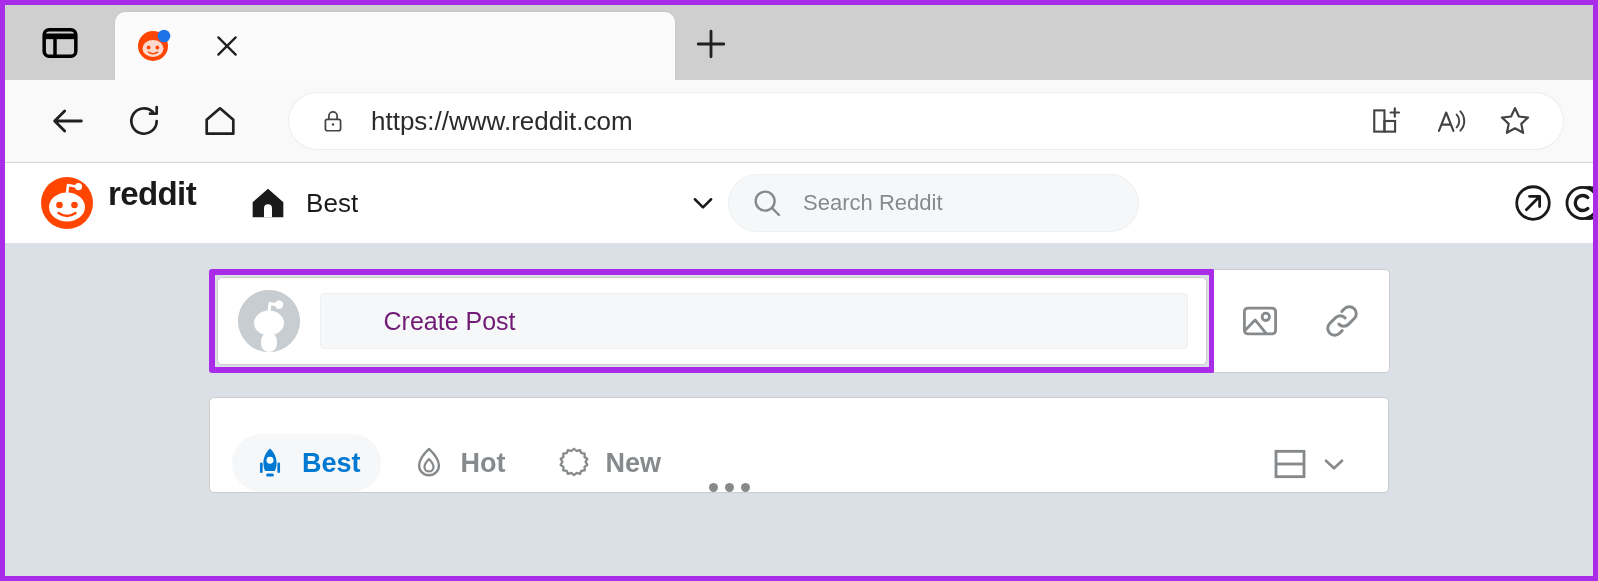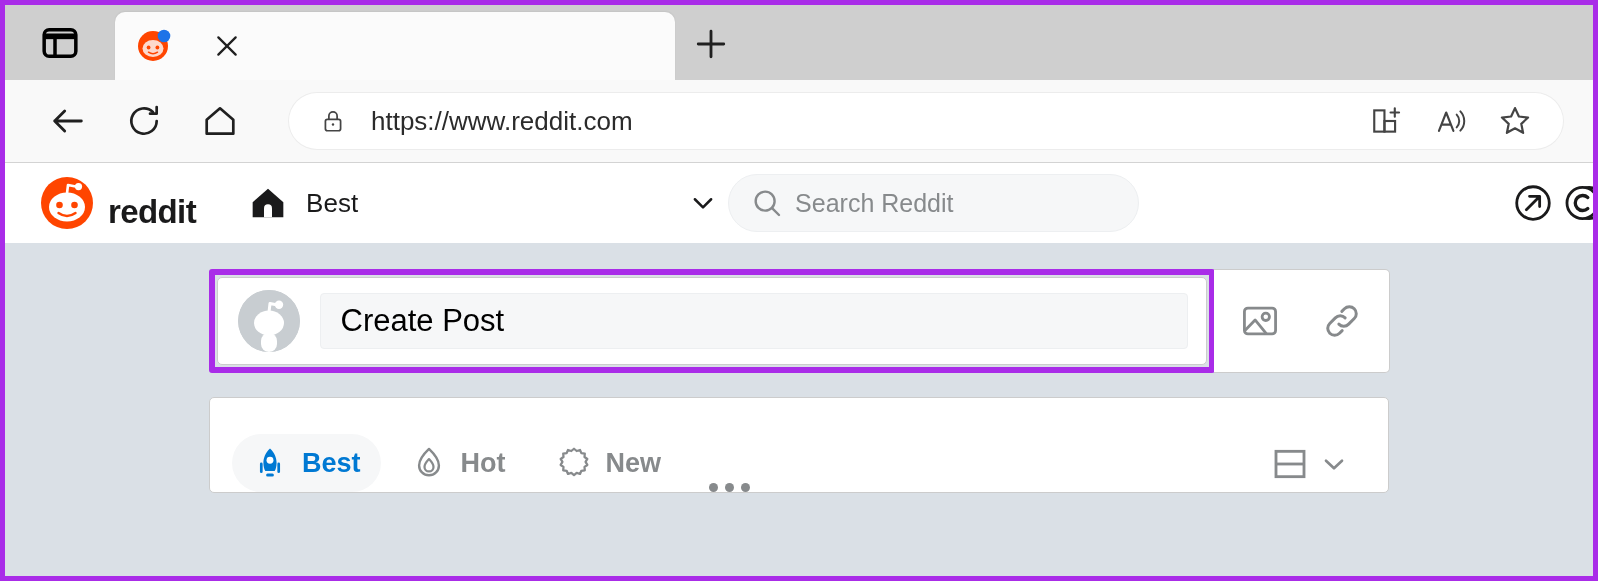--- a/index.html
+++ b/index.html
@@ -97,21 +97,21 @@
   }
 
   
   .page { background: #dae0e6; height: 414px; position: relative; }
   .rheader {
     height: 80px;
     background: #ffffff;
     display: flex; align-items: center;
     padding: 0 0 0 34px;
   }
-  .brand { display: flex; align-items: flex-end; cursor: pointer; flex: none; }
+  .brand { display: flex; align-items: flex-start; cursor: pointer; flex: none; }
   .brand-word {
     font-size: 33px; font-weight: bold; color: #1a1a1b;
     letter-spacing: -.6px; margin-left: 13px;
     position: relative;
   }
   .home-pick {
     display: flex; align-items: center;
     margin-left: 52px;
     width: 470px;
     height: 54px;
@@ -125,21 +125,21 @@
     max-width: 624px;
     height: 58px;
     background: #f6f7f8;
     border: 1px solid #edeff1;
     border-radius: 29px;
     display: flex; align-items: center;
     padding: 0 22px;
     cursor: text;
     margin-left: 10px;
   }
-  .search-ph { font-size: 25px; color: #878a8c; margin-left: 12px; text-align: right; }
+  .search-ph { font-size: 22px; color: #878a8c; margin-left: 20px; text-align: right; }
   .hdr-ico {
     width: 60px; height: 60px; flex: none;
     display: flex; align-items: center; justify-content: center;
     cursor: pointer;
   }
 
   
   .feedwrap { padding: 26px 0 0 0; }
   .card-row { display: flex; align-items: stretch; justify-content: center; }
   .highlight {
@@ -161,21 +161,21 @@
     flex: 1;
     height: 56px;
     background: #f6f7f8;
     border: 1px solid #edeff1;
     border-radius: 4px;
     display: flex; align-items: center;
     padding: 0 20px;
     margin-left: 20px;
     cursor: text;
   }
-  .cp-ph { font-size: 31px; color: #000000; }
+  .cp-ph { font-size: 25px; color: #701a75; margin-left: 43px; }
   .cp-side {
     width: 176px;
     background: #ffffff;
     border: 1px solid #ccc;
     border-left: none;
     border-radius: 0 5px 5px 0;
     display: flex; align-items: center; justify-content: center;
     gap: 30px;
     margin-left: -1px;
   }

